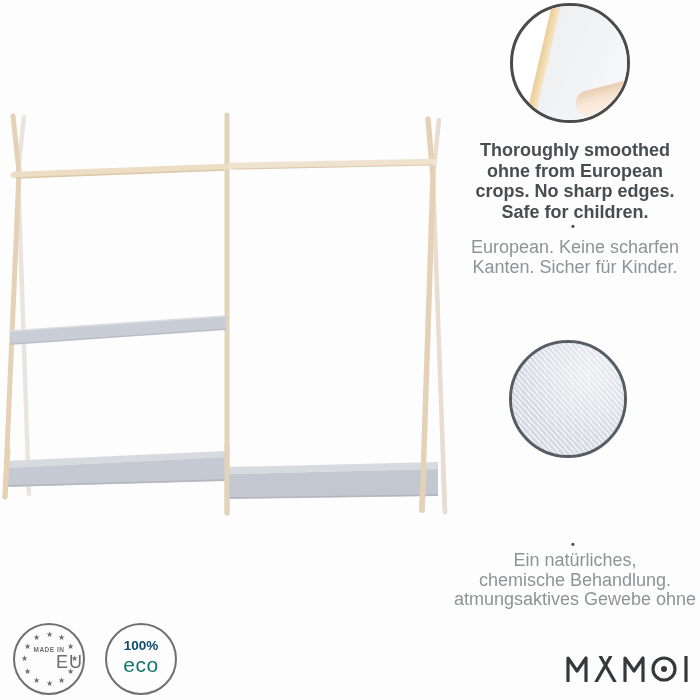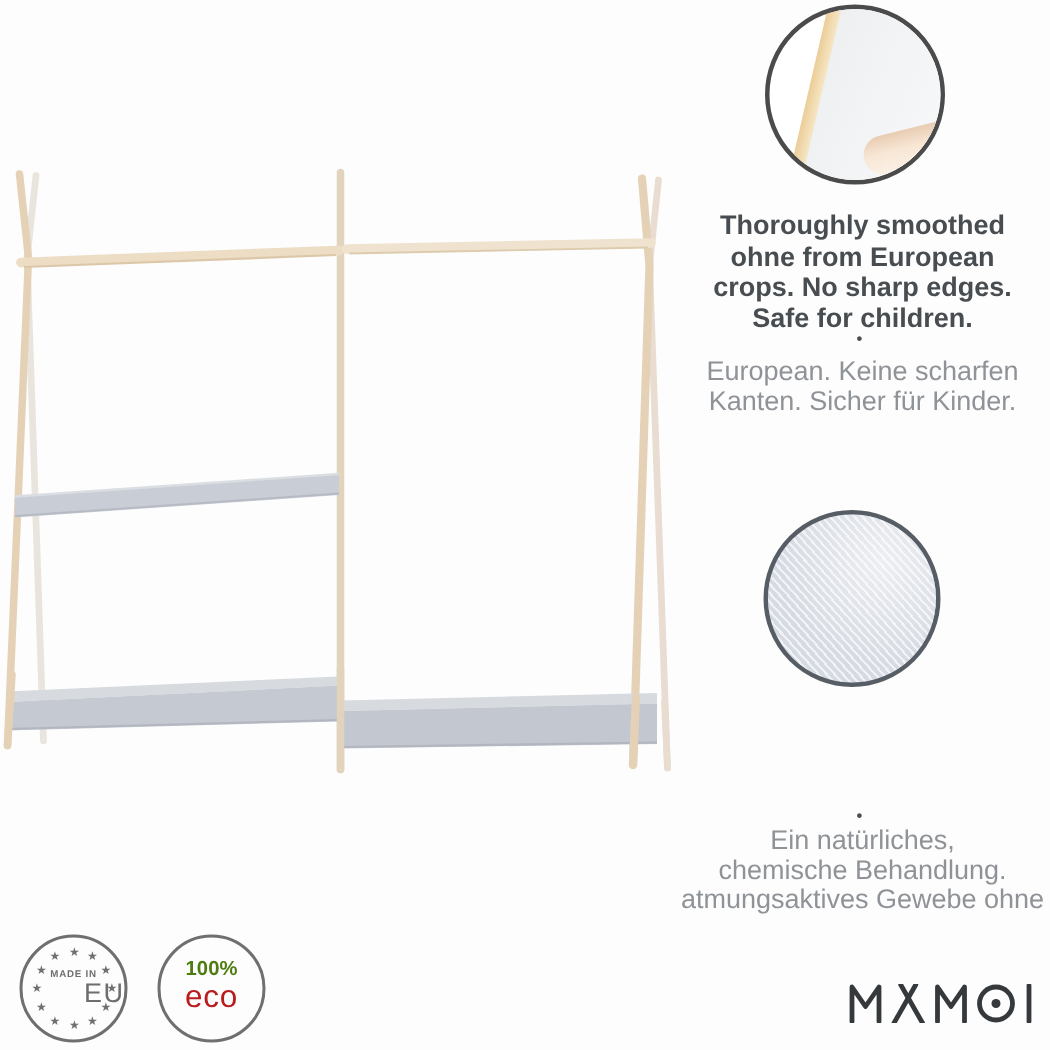--- a/index.html
+++ b/index.html
@@ -41,23 +41,23 @@
   
   .badge { position:absolute; top:623px; border:2px solid #6f6f6f; border-radius:50%; }
   .badge-eu { left:13px; width:72px; height:72px; }
   .badge-eco { left:105px; width:72px; height:72px; }
   .eu-star { position:absolute; font-size:8px; line-height:8px; color:#6f6f6f; }
   .eu-top { position:absolute; left:0; top:21px; width:68px; text-align:center;
     font-size:6.5px; letter-spacing:0.5px; font-weight:700; color:#6e6e6e; }
   .eu-main { position:absolute; left:0; top:27px; width:68px; text-align:right;
     font-size:18px; letter-spacing:1px; font-weight:400; color:#6e6e6e; }
   .eco-top { position:absolute; left:0; top:13px; width:68px; text-align:center;
-    font-size:13.5px; font-weight:700; color:#4d7c0f; }
+    font-size:13.5px; font-weight:700; color:#0c4a6e; }
   .eco-main { position:absolute; left:0; top:28px; width:68px; text-align:center;
-    font-size:21px; font-weight:400; color:#b91c1c; letter-spacing:0.5px; }
+    font-size:21px; font-weight:400; color:#0f766e; letter-spacing:0.5px; }
 
   
   .brand-logo { position:absolute; left:566px; top:652px; height:30px;
     display:flex; align-items:flex-end; gap:6px; }
   .brand-logo svg { display:block; }
 </style>
 </head>
 <body>
 
 <div class="canvas">

